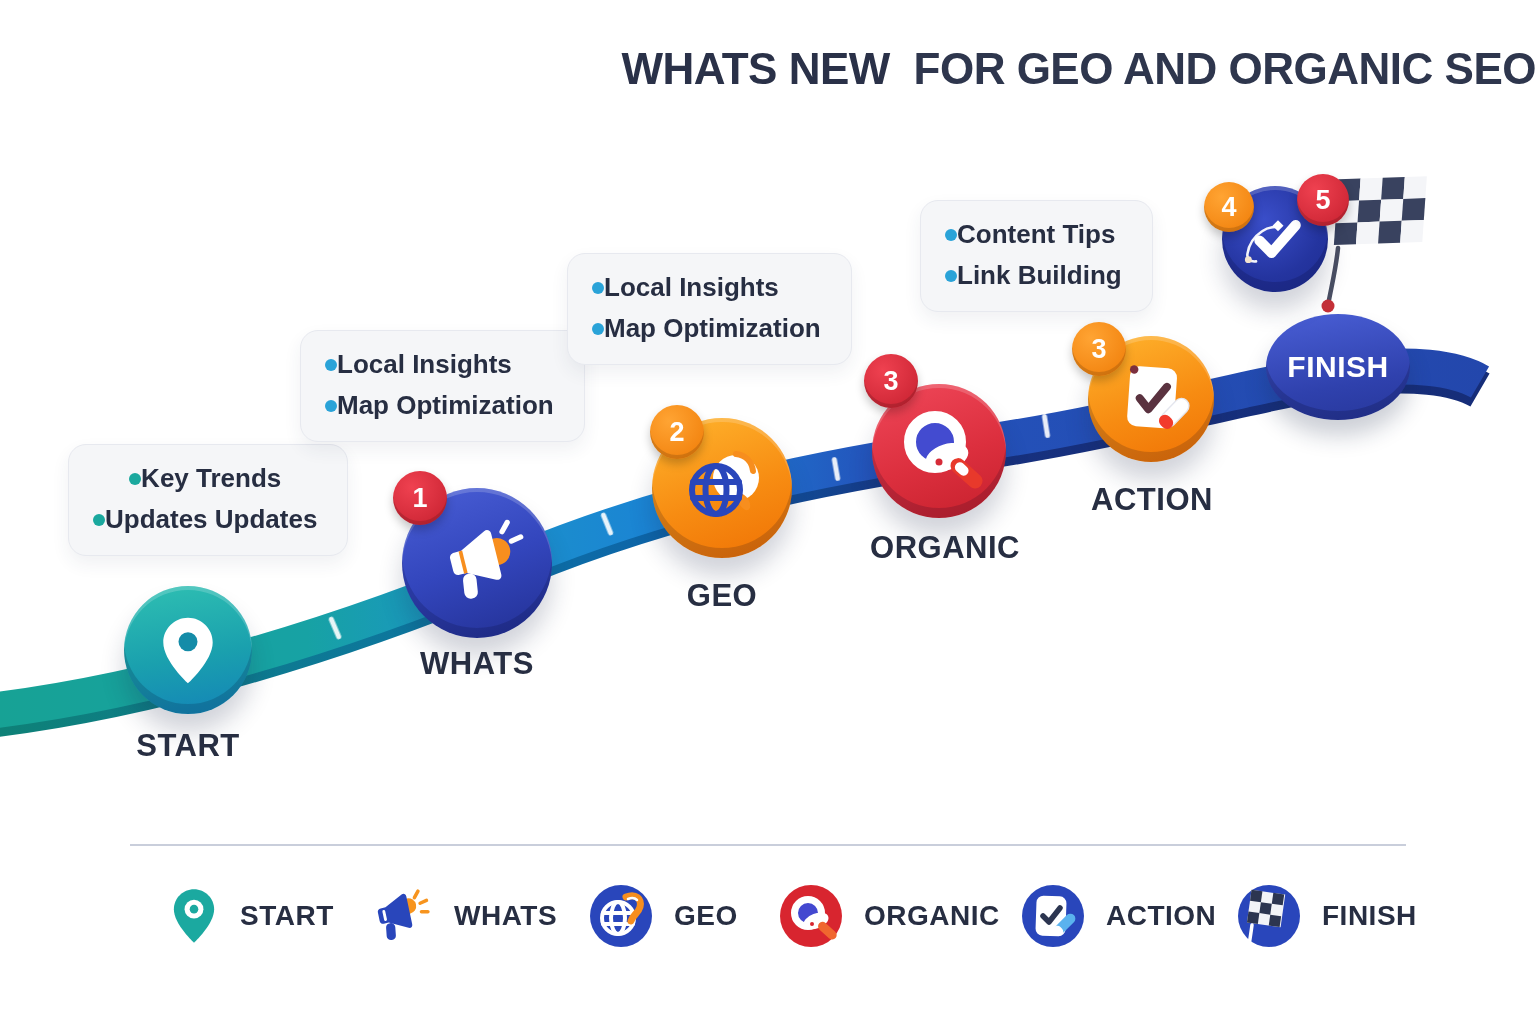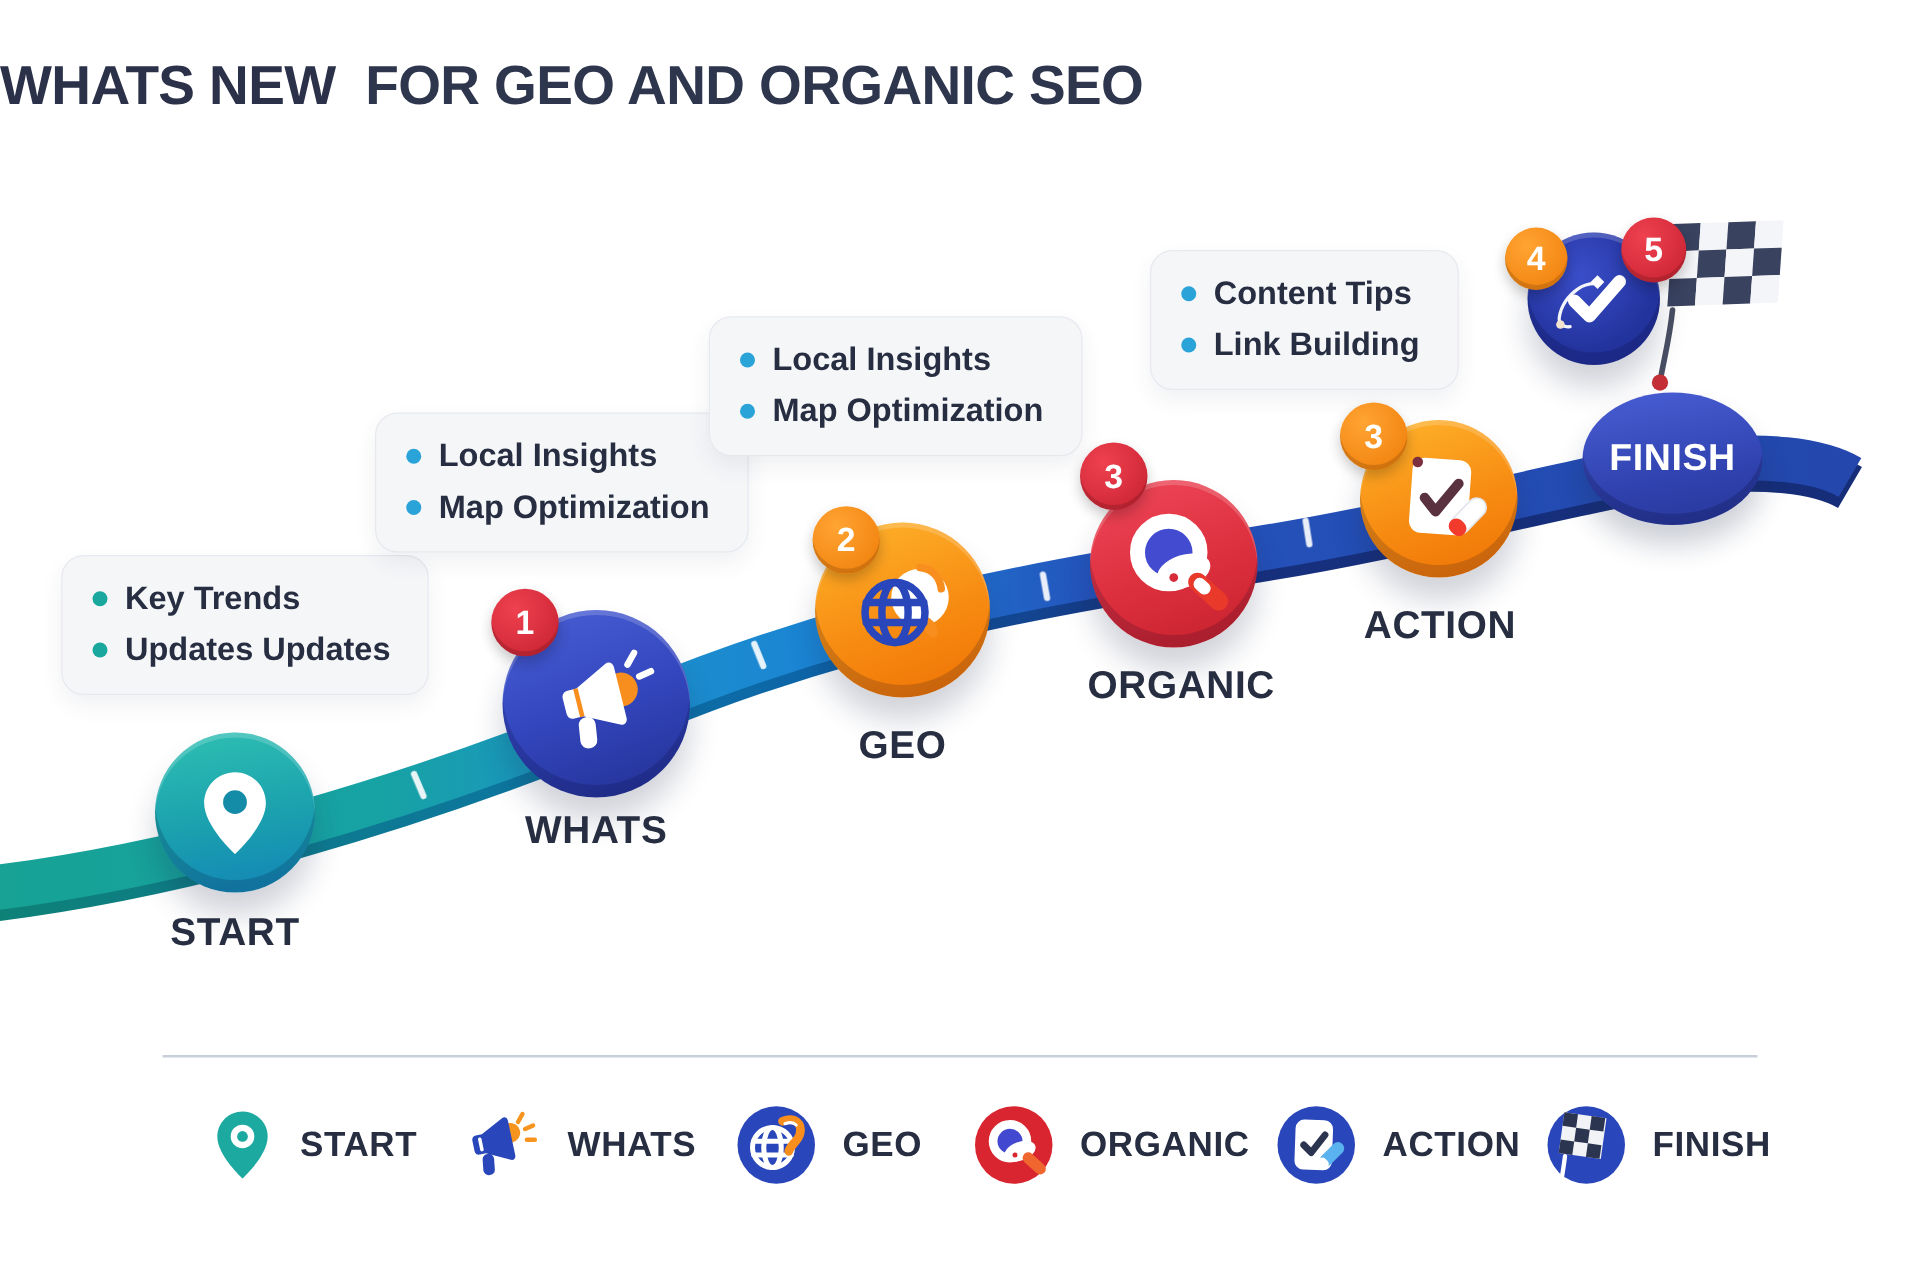--- a/index.html
+++ b/index.html
@@ -5,38 +5,38 @@
   * { margin:0; padding:0; box-sizing:border-box; }
   html,body { background:#ffffff; }
   .stage {
     position:relative; width:1536px; height:1024px; overflow:hidden;
     background:#ffffff;
     font-family:"Liberation Sans", sans-serif;
     color:#2a3148;
   }
   
   .title {
-    position:absolute; left:0; right:0; top:44px; text-align:left;
+    position:absolute; left:0; right:0; top:44px; text-align:right;
     font-size:44px; letter-spacing:-0.5px; color:#2a3148; z-index:6;
   }
   .title .hl { font-weight:800; }
   .title .rest { font-weight:600; margin-left:12px; color:#2e364d; }
 
   
   svg.road { position:absolute; left:0; top:0; z-index:1; }
 
   
   .callout {
     position:absolute; z-index:5;
     background:#f5f6f8; border:1px solid #e7e9ef; border-radius:18px;
     padding:18px 30px 20px 24px;
     box-shadow:0 8px 18px rgba(40,50,80,.07);
     display:flex; flex-direction:column; gap:10px;
   }
-  .callout-item { display:flex; align-items:center; gap:14px; }
+  .callout-item { display:flex; align-items:center; }
   .bullet { width:12px; height:12px; border-radius:50%; flex:0 0 12px; }
   .bullet.teal { background:#1aa89e; }
   .bullet.blue { background:#2aa3d8; }
   .callout-text { font-size:26px; font-weight:700; color:#272e42; white-space:nowrap; }
 
   
   .node {
     position:absolute; border-radius:50%; z-index:10;
     display:flex; align-items:center; justify-content:center;
     box-shadow:0 18px 24px rgba(25,35,70,.20), inset 0 -10px 0 rgba(0,0,30,.16), inset 0 4px 0 rgba(255,255,255,.18);
@@ -116,21 +116,21 @@
     <path d="M -20 712 C 140 694 330 640 520 560 C 700 486 860 462 1000 440 C 1140 418 1260 382 1350 370 C 1410 362 1456 368 1480 382" transform="translate(0,8)" stroke="url(#roadD)" stroke-width="38" fill="none"></path>
     <path d="M -20 712 C 140 694 330 640 520 560 C 700 486 860 462 1000 440 C 1140 418 1260 382 1350 370 C 1410 362 1456 368 1480 382" stroke="url(#roadG)" stroke-width="36" fill="none"></path>
     <g fill="#ffffff" opacity="0.9">
       <rect x="-2.5" y="-12" width="5" height="24" rx="2.5" transform="translate(335,628) rotate(-23)"></rect>
       <rect x="-2.5" y="-12" width="5" height="24" rx="2.5" transform="translate(607,524) rotate(-22)"></rect>
       <rect x="-2.5" y="-12" width="5" height="24" rx="2.5" transform="translate(836,469) rotate(-10)"></rect>
       <rect x="-2.5" y="-12" width="5" height="24" rx="2.5" transform="translate(1046,426) rotate(-9)"></rect>
     </g>
   </svg>
 
-  <div class="callout" style="left:49px; top:444px;">
+  <div class="callout" style="left:68px; top:444px;align-items:center;">
     <div class="callout-item">
       <span class="bullet teal"></span>
       <span class="callout-text">Key Trends</span>
     </div>
     <div class="callout-item">
       <span class="bullet teal"></span>
       <span class="callout-text">Updates Updates</span>
     </div>
   </div>
 

